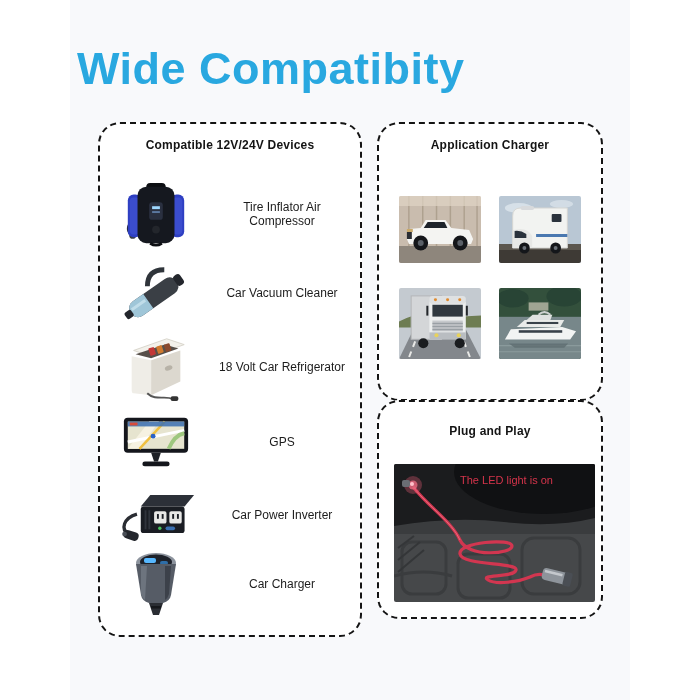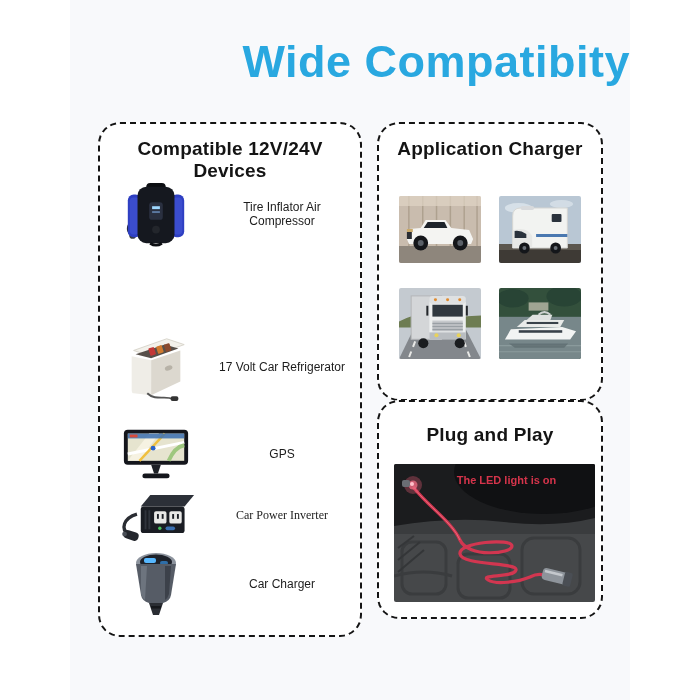--- a/index.html
+++ b/index.html
@@ -9,70 +9,70 @@
     background:#ffffff;
     position:relative;
     -webkit-font-smoothing:antialiased;
   }
   .panel{
     position:absolute;left:70px;top:0;width:560px;height:700px;
     background:#f8f9fb;
   }
   .title{
     position:absolute;left:70px;top:36px;width:560px;
-    margin:0;text-align:right;
+    margin:7px;text-align:left;
     font-size:45px;font-weight:700;color:#29a8e0;letter-spacing:0.5px;
   }
   .dbox{
     position:absolute;background:#ffffff;
     border:2.5px dashed #141414;border-radius:22px;
     box-sizing:border-box;
   }
   .box-left  {left:98px; top:122px;width:264px;height:515px;}
   .box-app   {left:377px;top:122px;width:226px;height:279px;}
   .box-plug  {left:377px;top:400px;width:226px;height:219px;}
   .box-header{
     position:absolute;top:14px;left:0;right:0;margin:0;
-    text-align:center;font-size:19px;font-weight:700;color:#141414;
+    text-align:center;font-size:12px;font-weight:700;color:#141414;
     letter-spacing:0.2px;
   }
   .box-plug .box-header{top:22px;}
   .device-row{
     position:absolute;left:0;right:0;
     display:flex;align-items:center;
   }
   .device-icon{
     width:112px;display:flex;justify-content:center;align-items:center;
     flex:0 0 112px;
   }
   .device-label{
     flex:1;text-align:center;
     font-size:12px;color:#1c1c1c;line-height:1.2;padding-right:8px;
   }
   .row1{top:50px; height:80px;}
   .row2{top:133px;height:72px;}
   .row3{top:205px;height:76px;}
-  .row4{top:294px;height:72px;justify-content:flex-end;}
-  .row5{top:355px;height:72px;font-family:Liberation Serif, serif;}
+  .row4{top:282px;height:72px;justify-content:flex-end;}
+  .row5{top:355px;height:72px;}
   .row6{top:418px;height:84px;}
   .photo-grid{
     position:absolute;top:72px;left:20px;right:20px;
     display:grid;grid-template-columns:1fr 1fr;grid-template-rows:67px 71px;
     gap:25px 18px;
   }
   .photo-cell{overflow:hidden;border-radius:2px;}
   .photo-cell svg{display:block;width:100%;height:100%;}
   .plug-photo{
     position:absolute;top:62px;left:15px;width:201px;height:138px;
     border-radius:2px;overflow:hidden;
   }
   .plug-photo svg{display:block;width:100%;height:100%;}
   .led-overlay-text{
     position:absolute;top:10px;left:30px;right:6px;
-    text-align:center;font-size:11px;font-weight:700;color:#d5344b;
+    text-align:center;font-size:11px;font-weight:400;color:#d5344b;
   }
 </style>
 </head>
 <body>
 
 <div class="panel"></div>
 
 <h1 class="title">Wide Compatibity</h1>
 
 <section class="dbox box-left">
@@ -92,37 +92,52 @@
         <rect x="29" y="22" width="14" height="18" rx="3" fill="#2a3040"></rect>
         <rect x="32" y="26" width="8" height="3" fill="#9fd8ff"></rect>
         <rect x="32" y="31" width="8" height="2" fill="#5b78a0"></rect>
         <circle cx="36" cy="50" r="4" fill="#23262c"></circle>
         <path d="M30 64 q6 4 12 0" stroke="#0c0e12" stroke-width="3" fill="none"></path>
       </svg>
     </div>
     <div class="device-label">Tire Inflator Air Compressor</div>
   </div>
 
+  <div class="device-row row2">
+    <div class="device-icon">
+      <svg width="72" height="60" viewBox="0 0 74 60">
+        <g transform="rotate(-35 37 34)">
+          <path d="M36 20 q10 -14 24 -4" stroke="#2f343a" stroke-width="5" fill="none"></path>
+          <rect x="6" y="24" width="58" height="18" rx="9" fill="#3a3f45"></rect>
+          <path d="M6 33 a9 9 0 0 0 9 9 h13 v-18 h-13 a9 9 0 0 0 -9 9 z" fill="#9fc6d8"></path>
+          <path d="M9 29 h17 v3 h-17 z" fill="#c8e2ee" opacity="0.8"></path>
+          <rect x="0" y="29" width="8" height="8" rx="2" fill="#23262c"></rect>
+          <rect x="62" y="27" width="8" height="12" rx="3" fill="#23262c"></rect>
+        </g>
+      </svg>
+    </div>
+    <div class="device-label">Car Vacuum Cleaner</div>
+  </div>
 
   <div class="device-row row3">
     <div class="device-icon">
       <svg width="72" height="74" viewBox="0 0 74 74">
         <path d="M14 20 L48 8 L66 14 L32 26 Z" fill="#f3f1eb" stroke="#d8d5cc" stroke-width="1"></path>
         <path d="M16 24 L46 14 L60 18 L32 28 Z" fill="#57504a"></path>
         <rect x="30" y="17" width="6" height="8" rx="1" fill="#c23737" transform="rotate(-18 33 21)"></rect>
         <rect x="38" y="15" width="6" height="8" rx="1" fill="#d07a2e" transform="rotate(-18 41 19)"></rect>
         <rect x="46" y="13" width="6" height="8" rx="1" fill="#8a4a2e" transform="rotate(-18 49 17)"></rect>
         <path d="M12 26 L32 30 L32 66 L14 64 Q12 64 12 60 Z" fill="#efede7"></path>
         <path d="M32 30 L62 20 L62 52 L32 66 Z" fill="#dcd8cf"></path>
         <ellipse cx="50" cy="38" rx="4" ry="2.5" fill="#b7b2a7" transform="rotate(-18 50 38)"></ellipse>
         <path d="M28 64 C36 72 48 66 54 70" stroke="#555" stroke-width="2" fill="none"></path>
         <rect x="52" y="67" width="8" height="5" rx="2" fill="#333"></rect>
       </svg>
     </div>
-    <div class="device-label">17 Volt Car Refrigerator</div>
+    <div class="device-label">18 Volt Car Refrigerator</div>
   </div>
 
   <div class="device-row row4">
     <div class="device-icon">
       <svg width="72" height="56" viewBox="0 0 74 56">
         <rect x="4" y="3" width="66" height="36" rx="4" fill="#14161c"></rect>
         <rect x="8" y="7" width="58" height="28" fill="#e6e4cf"></rect>
         <path d="M8 35 L30 7 L40 7 L20 35 Z" fill="#f6f2e2"></path>
         <path d="M8 28 L66 16" stroke="#ffffff" stroke-width="3"></path>
         <path d="M20 35 L46 7" stroke="#f0c040" stroke-width="2.5"></path>

